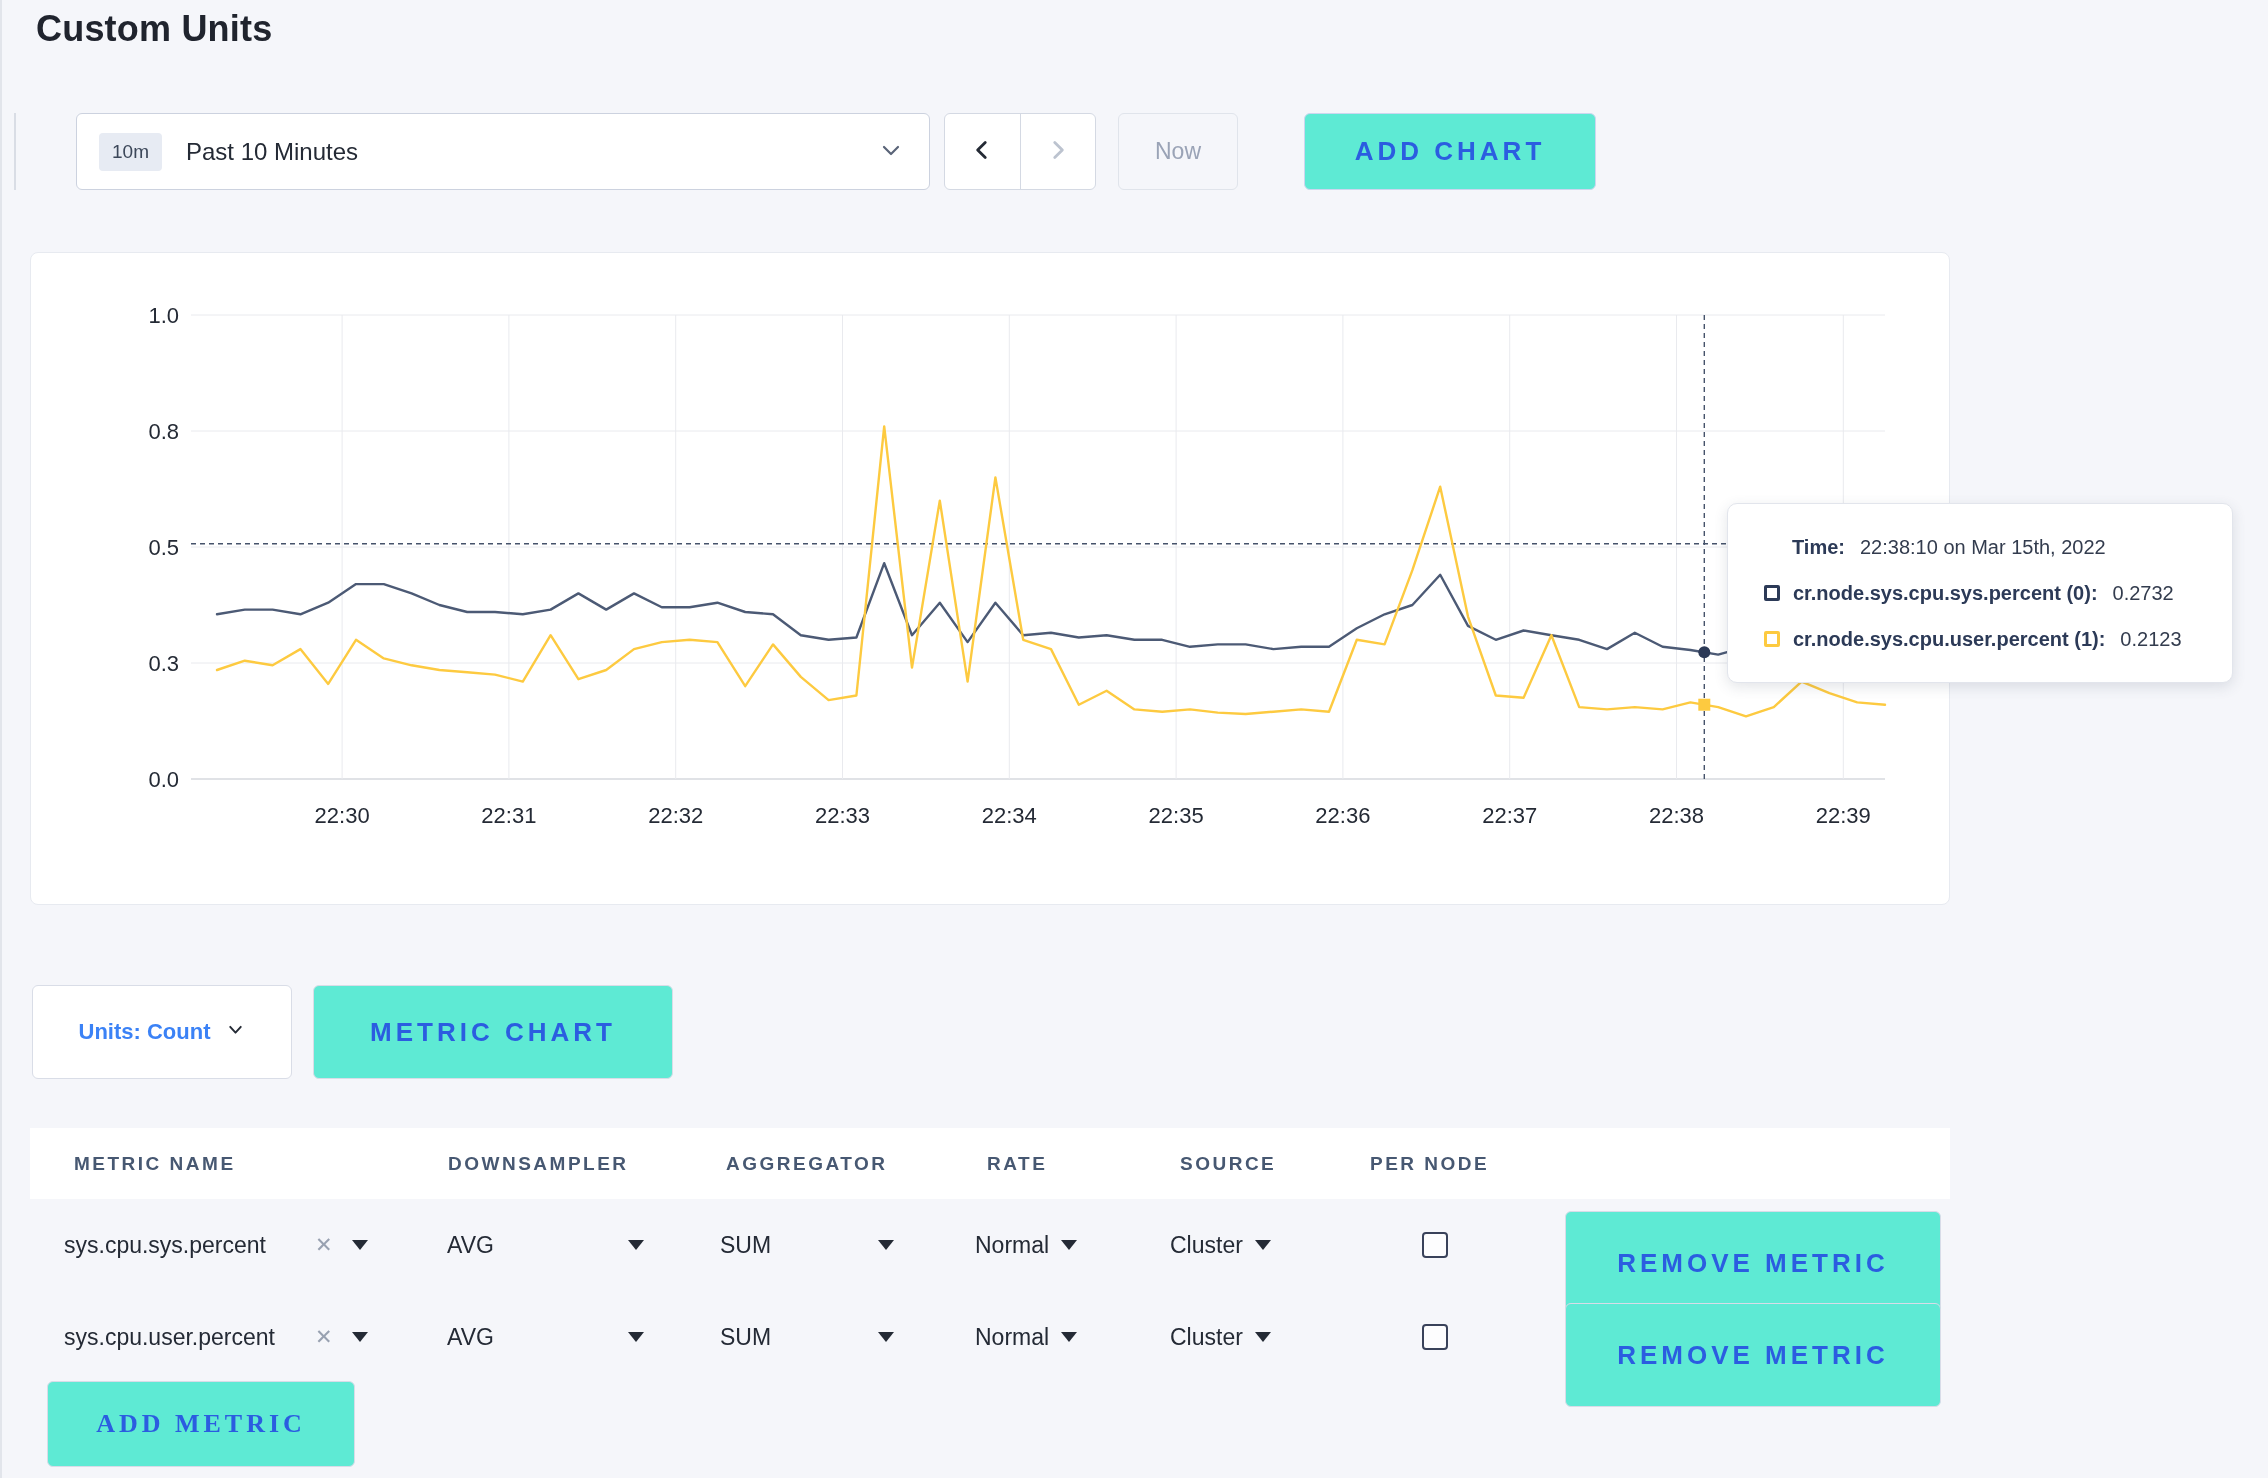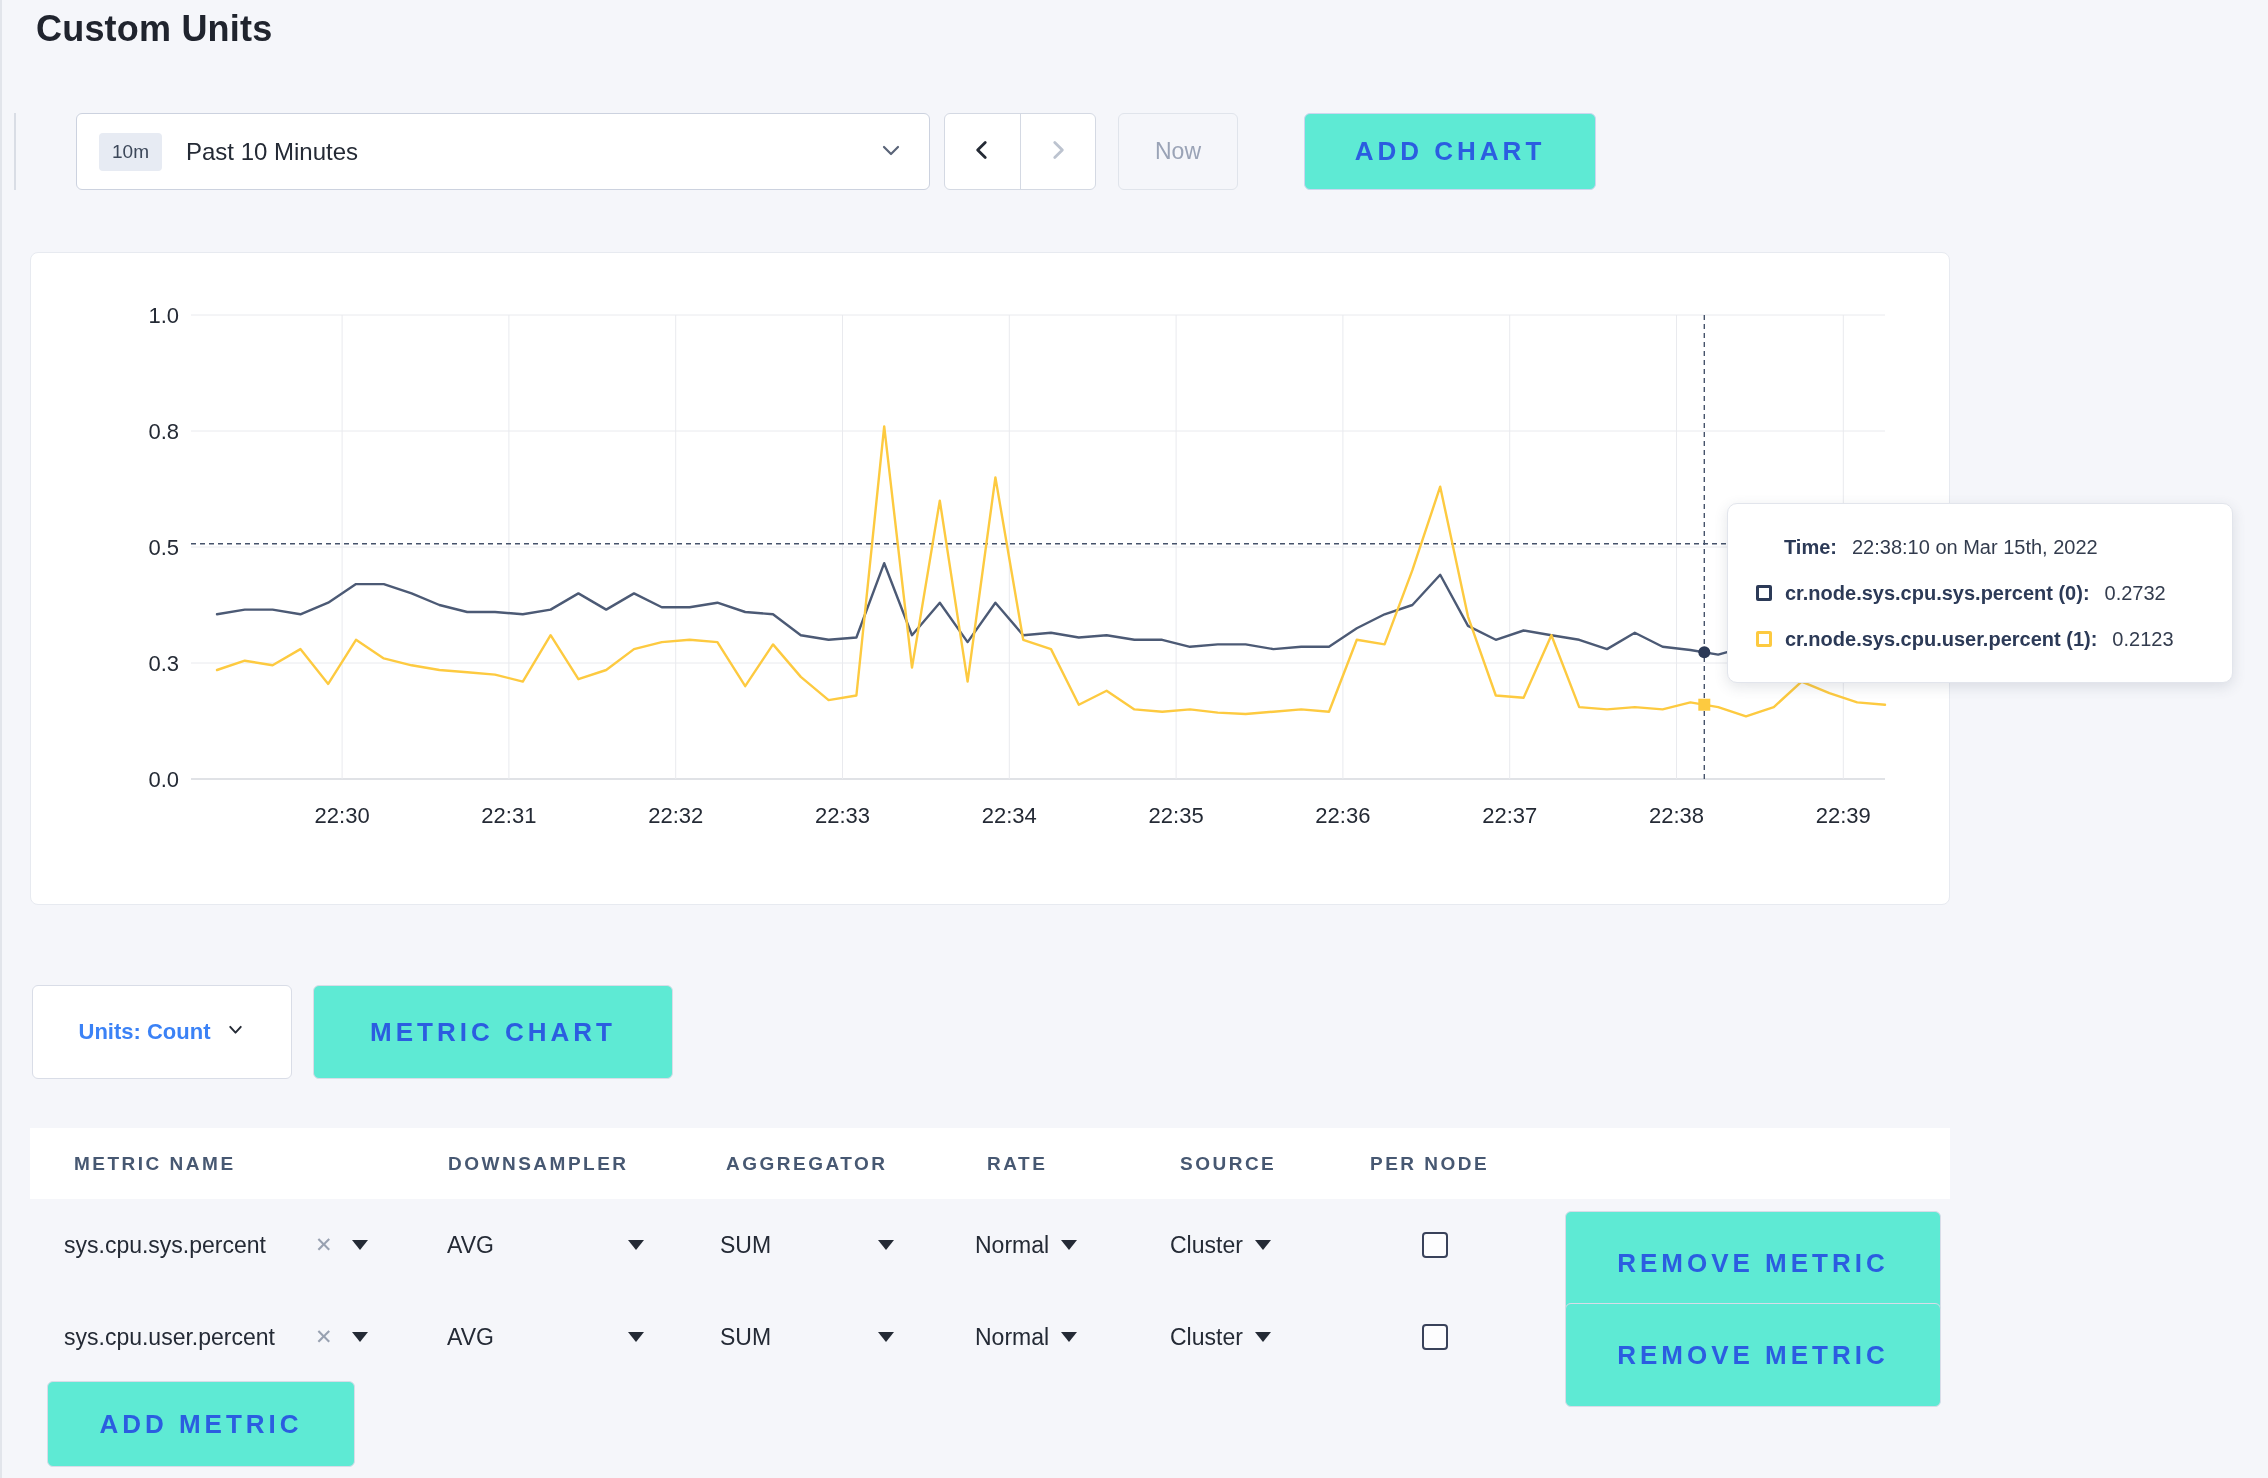--- a/index.html
+++ b/index.html
@@ -34,21 +34,21 @@
 
   
   .chart-card { position:absolute; left:30px; top:252px; width:1920px; height:653px; background:#fff;
     border:1px solid #e7eaf0; border-radius:8px; }
   #chart-svg { position:absolute; left:0; top:0; width:1920px; height:653px; }
   #chart-svg text.tick { font-family:"Liberation Sans","DejaVu Sans",sans-serif; font-size:22px; fill:#242a35; }
 
   
   .chart-tooltip { position:absolute; left:1727px; top:503px; width:506px; height:180px; background:#fff;
     border:1px solid #e2e5ec; border-radius:10px; box-shadow:0 4px 14px rgba(60,70,90,.14); z-index:10;
-    display:flex; flex-direction:column; justify-content:center; gap:22px; padding:10px 24px 10px 28px; font-size:20px; }
+    display:flex; flex-direction:column; justify-content:center; gap:22px; padding:10px 24px 10px 36px; font-size:20px; }
   .tt-row { display:flex; align-items:center; line-height:24px; white-space:nowrap; }
   .tt-time { padding-left:28px; }
   .tt-label { font-weight:700; color:#2c3a57; }
   .tt-value { color:#333c4e; margin-left:15px; }
   .swatch { width:16px; height:16px; border:3px solid #000; border-radius:2px; margin-right:13px; flex:0 0 auto; }
 
   
   .units-select { position:absolute; left:32px; top:985px; width:260px; height:94px; background:#fff;
     border:1px solid #d9dde7; border-radius:6px; display:flex; align-items:center; justify-content:center; gap:16px;
     font-size:22px; font-weight:700; color:#3b82f6; cursor:pointer; }
@@ -63,21 +63,21 @@
   .cell { position:absolute; top:0; height:92px; display:flex; align-items:center; font-size:23px; color:#242a35; }
   .caret { width:0; height:0; border-left:8px solid transparent; border-right:8px solid transparent;
     border-top:10px solid #242a35; display:inline-block; }
   .caret-abs { position:absolute; top:41px; }
   .clear-x { font-size:21px; color:#98a1b1; cursor:pointer; }
   .select-inline { cursor:pointer; gap:12px; }
   .checkbox { position:absolute; left:1392px; top:33px; width:26px; height:26px; border:2px solid #39425a;
     border-radius:4px; background:#fdfdfe; cursor:pointer; }
   .remove-metric-button { position:absolute; left:1535px; top:12px; width:376px; height:104px; border-color:#d8dce8; }
 
-  .add-metric-button { position:absolute; left:47px; top:1381px; width:308px; height:86px; border-color:#d8dce8; }
+  .add-metric-button { position:absolute; left:47px; top:1381px; width:308px; height:86px; border-color:#d8dce8;font-family:Liberation Serif, serif; }
 </style>
 </head>
 <body>
 
 <div id="app">
 
   <div class="page-left-rule"></div>
 
   <h1 class="page-title">Custom Units</h1>
 

